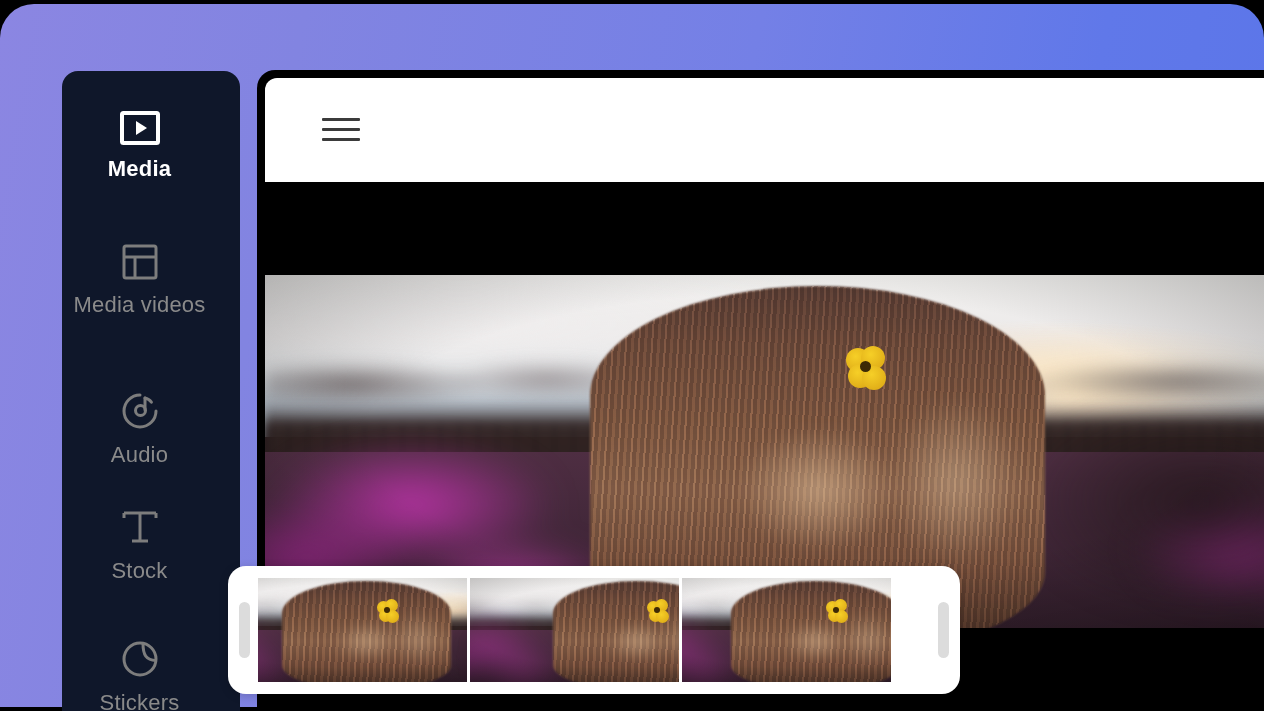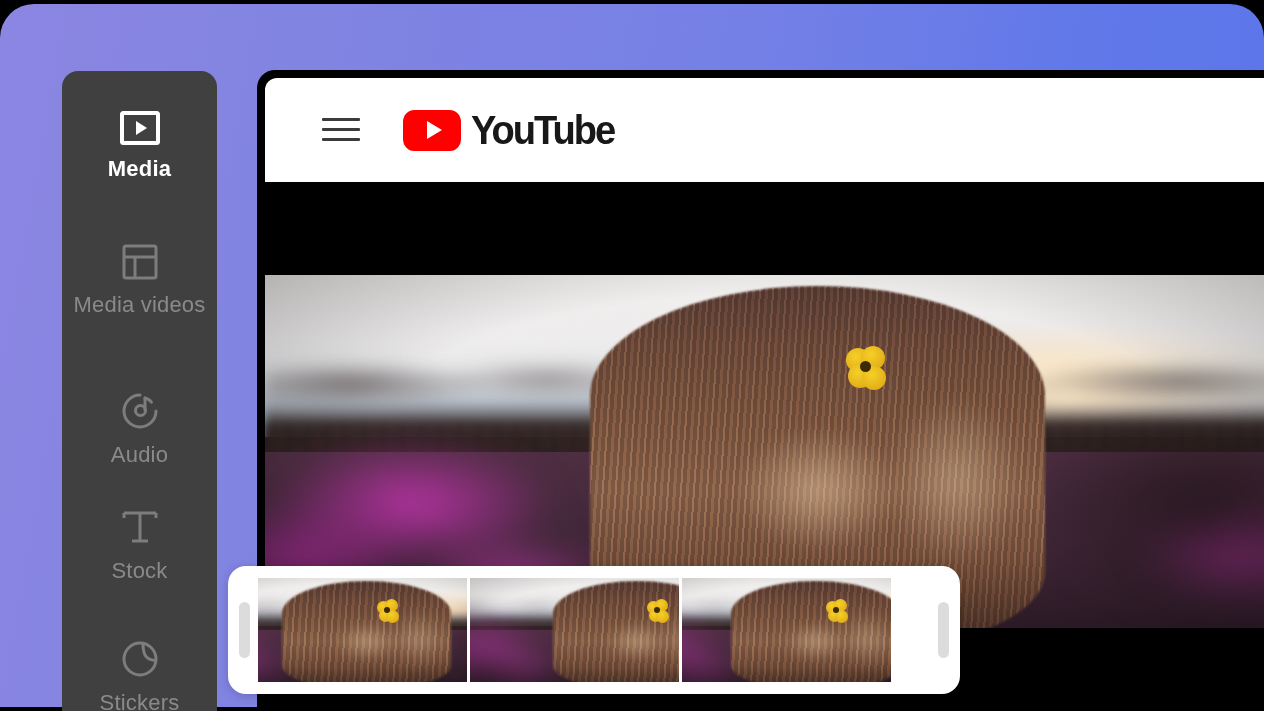--- a/index.html
+++ b/index.html
@@ -20,22 +20,22 @@
   #bg{
     position:absolute; left:0; top:4px;
     width:1264px; height:703px;
     border-radius:34px 34px 0 0;
     background:linear-gradient(100deg,#8b86e2 0%,#8284e1 22%,#7480e6 55%,#6078e9 80%,#5a75e9 100%);
   }
 
   
   #sidebar{
     position:absolute; left:62px; top:71px;
-    width:155px; height:640px;
-    background:#404040;
+    width:178px; height:640px;
+    background:#0f172a;
     border-radius:16px 16px 0 0;
     z-index:6;
     color:#8a8a8a;
   }
   .nav-item{
     position:absolute; left:0; width:155px;
     display:flex; flex-direction:column; align-items:center;
     gap:9px;
     cursor:pointer;
   }
@@ -259,26 +259,20 @@
   <div id="bg"></div>
 
   <div id="browser">
     <div id="browser-inner">
 
       <div id="yt-header">
         <div id="hamburger">
           <i></i>
             <i></i>
             <i></i>
-        </div>
-        <div id="yt-logo">
-          <span id="yt-play">
-              <span></span>
-            </span>
-          <span id="yt-wordmark">YouTube</span>
         </div>
       </div>
 
       <div id="stage">
         <div id="video-frame">
           <div class="photo">
             <div class="sky"></div>
             <div class="sunglow"></div>
             <div class="cloudband"></div>
             <div class="ridge"></div>

